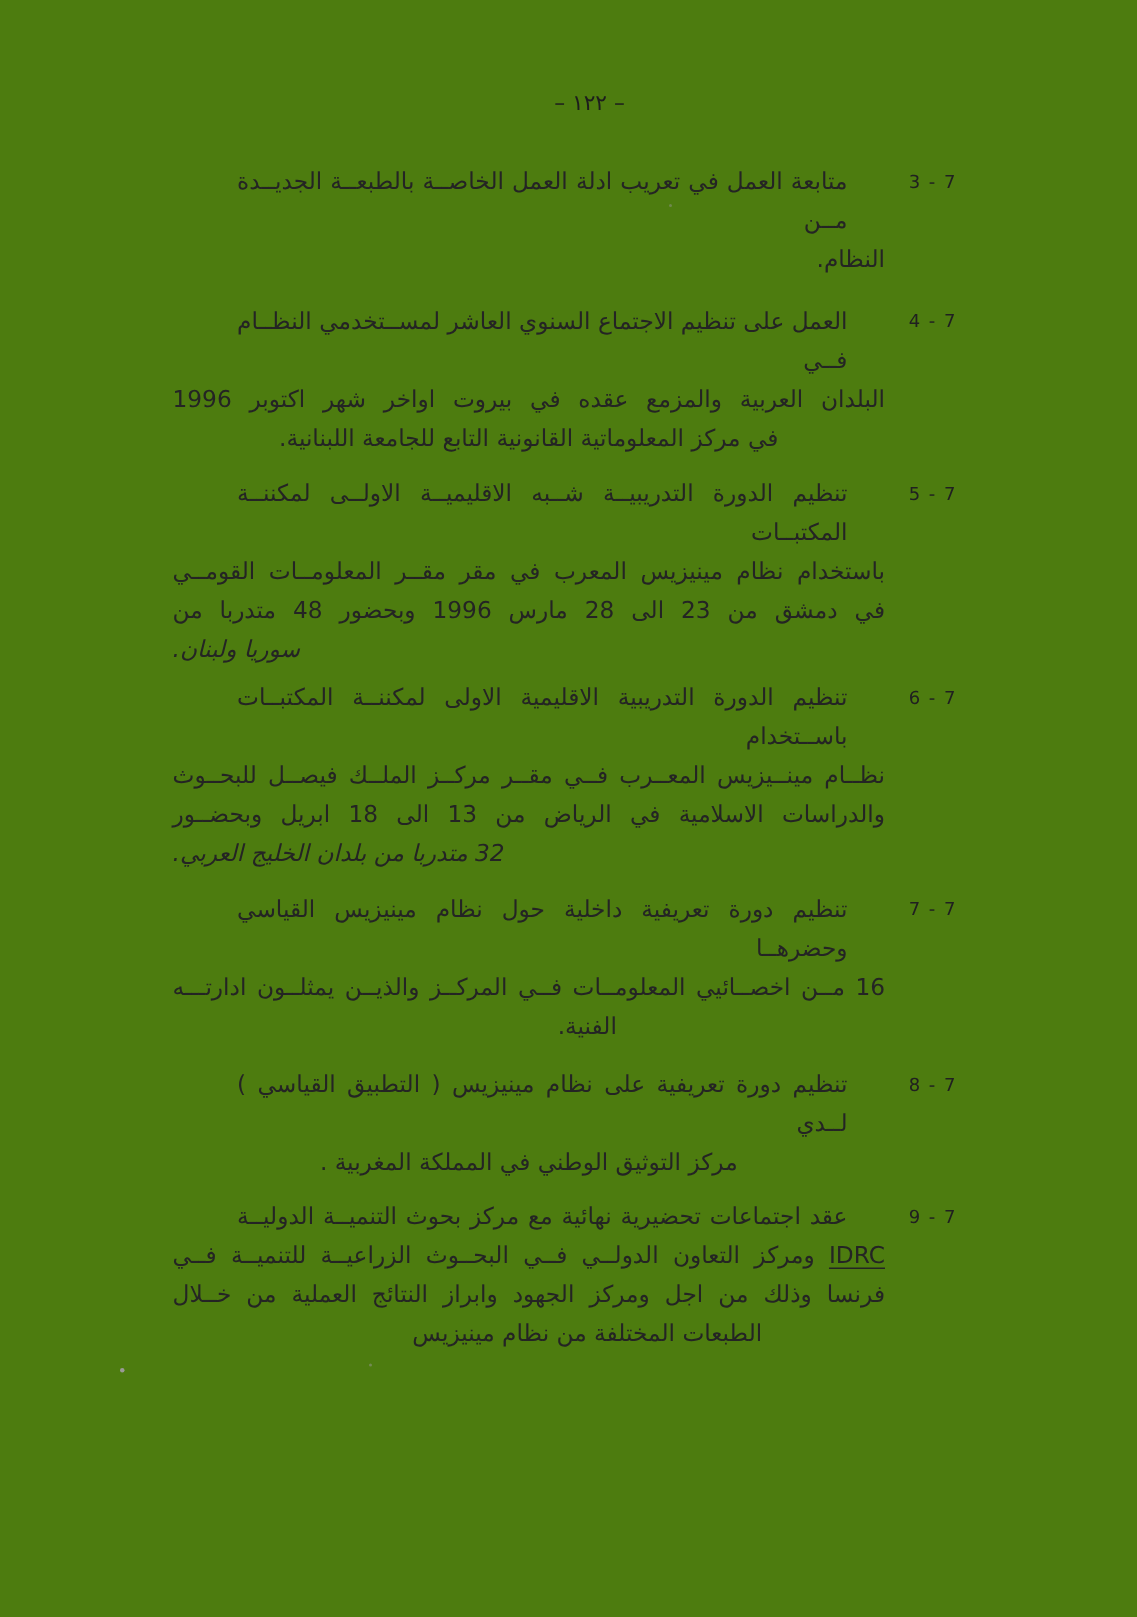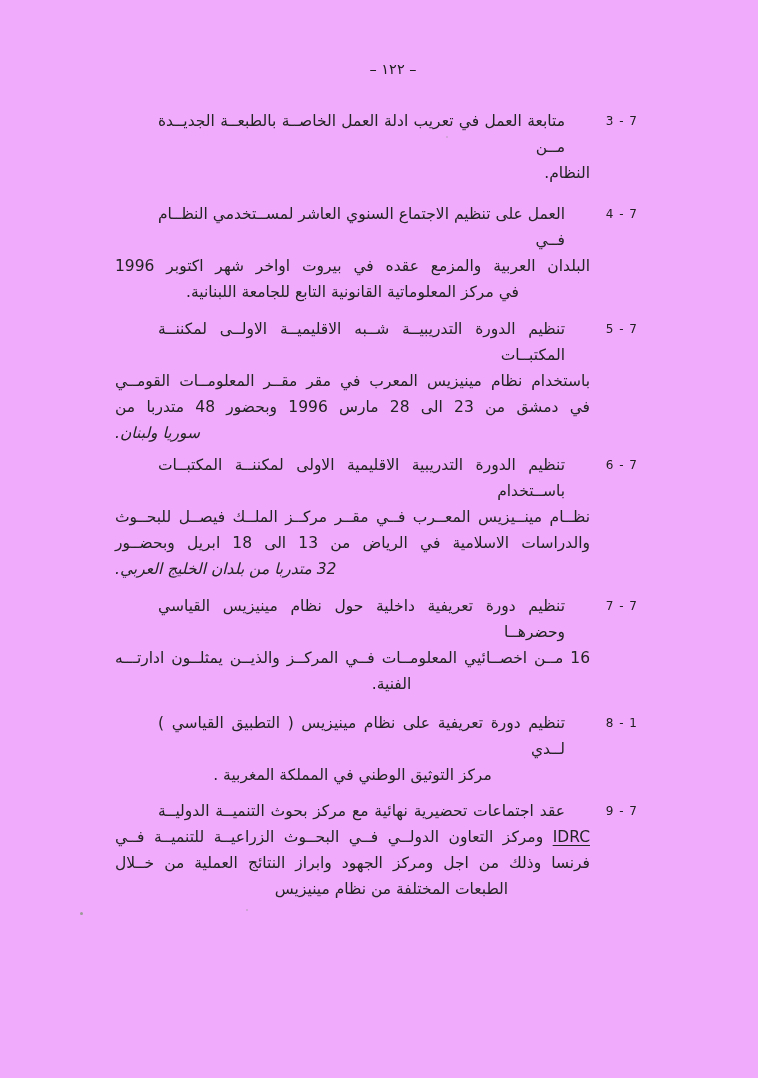--- a/index.html
+++ b/index.html
@@ -1,21 +1,21 @@
 <!DOCTYPE html>
 <html lang="ar"><head>
 <meta charset="utf-8">
 <style>
   html,body{margin:0;padding:0;}
   body{
     width:758px;height:1078px;position:relative;overflow:hidden;
     background:#ffffff;color:#242424;
     font-family:"DejaVu Sans",sans-serif;
   }
-  .page{position:absolute;inset:0;background:#f0abfc;}
+  .page{position:absolute;inset:0;background:#4d7c0f;}
   .pagenum{
     position:absolute;top:61px;left:0;right:0;text-align:center;
     font-size:14.5px;letter-spacing:2px;color:#1d1d1d;padding-left:28px;
   }
   .item{position:absolute;left:115px;right:120px;direction:rtl;}
   .num{
     position:absolute;right:0;top:0;width:62px;text-align:right;
     font-size:12px;line-height:26px;letter-spacing:1px;
     direction:rtl;unicode-bidi:bidi-override;white-space:nowrap;color:#202020;
   }
@@ -77,21 +77,21 @@
   <div class="item" style="top:593px">
     <span class="num">7 - 7</span>
     <div class="body">
       <div class="line first l-just">تنظيم دورة تعريفية داخلية حول نظام مينيزيس القياسي وحضرهــا</div>
       <div class="line l-just">16 مــن اخصــائيي المعلومــات فــي المركــز والذيــن يمثلــون ادارتـــه</div>
       <div class="line l-endpad">الفنية.</div>
     </div>
   </div>
 
   <div class="item" style="top:710px">
-    <span class="num">1 - 8</span>
+    <span class="num">7 - 8</span>
     <div class="body">
       <div class="line first l-just">تنظيم دورة تعريفية على نظام مينيزيس ( التطبيق القياسي ) لــدي</div>
       <div class="line l-center">مركز التوثيق الوطني في المملكة المغربية .</div>
     </div>
   </div>
 
   <div class="item" style="top:798px">
     <span class="num">7 - 9</span>
     <div class="body">
       <div class="line first l-just">عقد اجتماعات تحضيرية نهائية مع مركز بحوث التنميــة الدوليــة</div>

